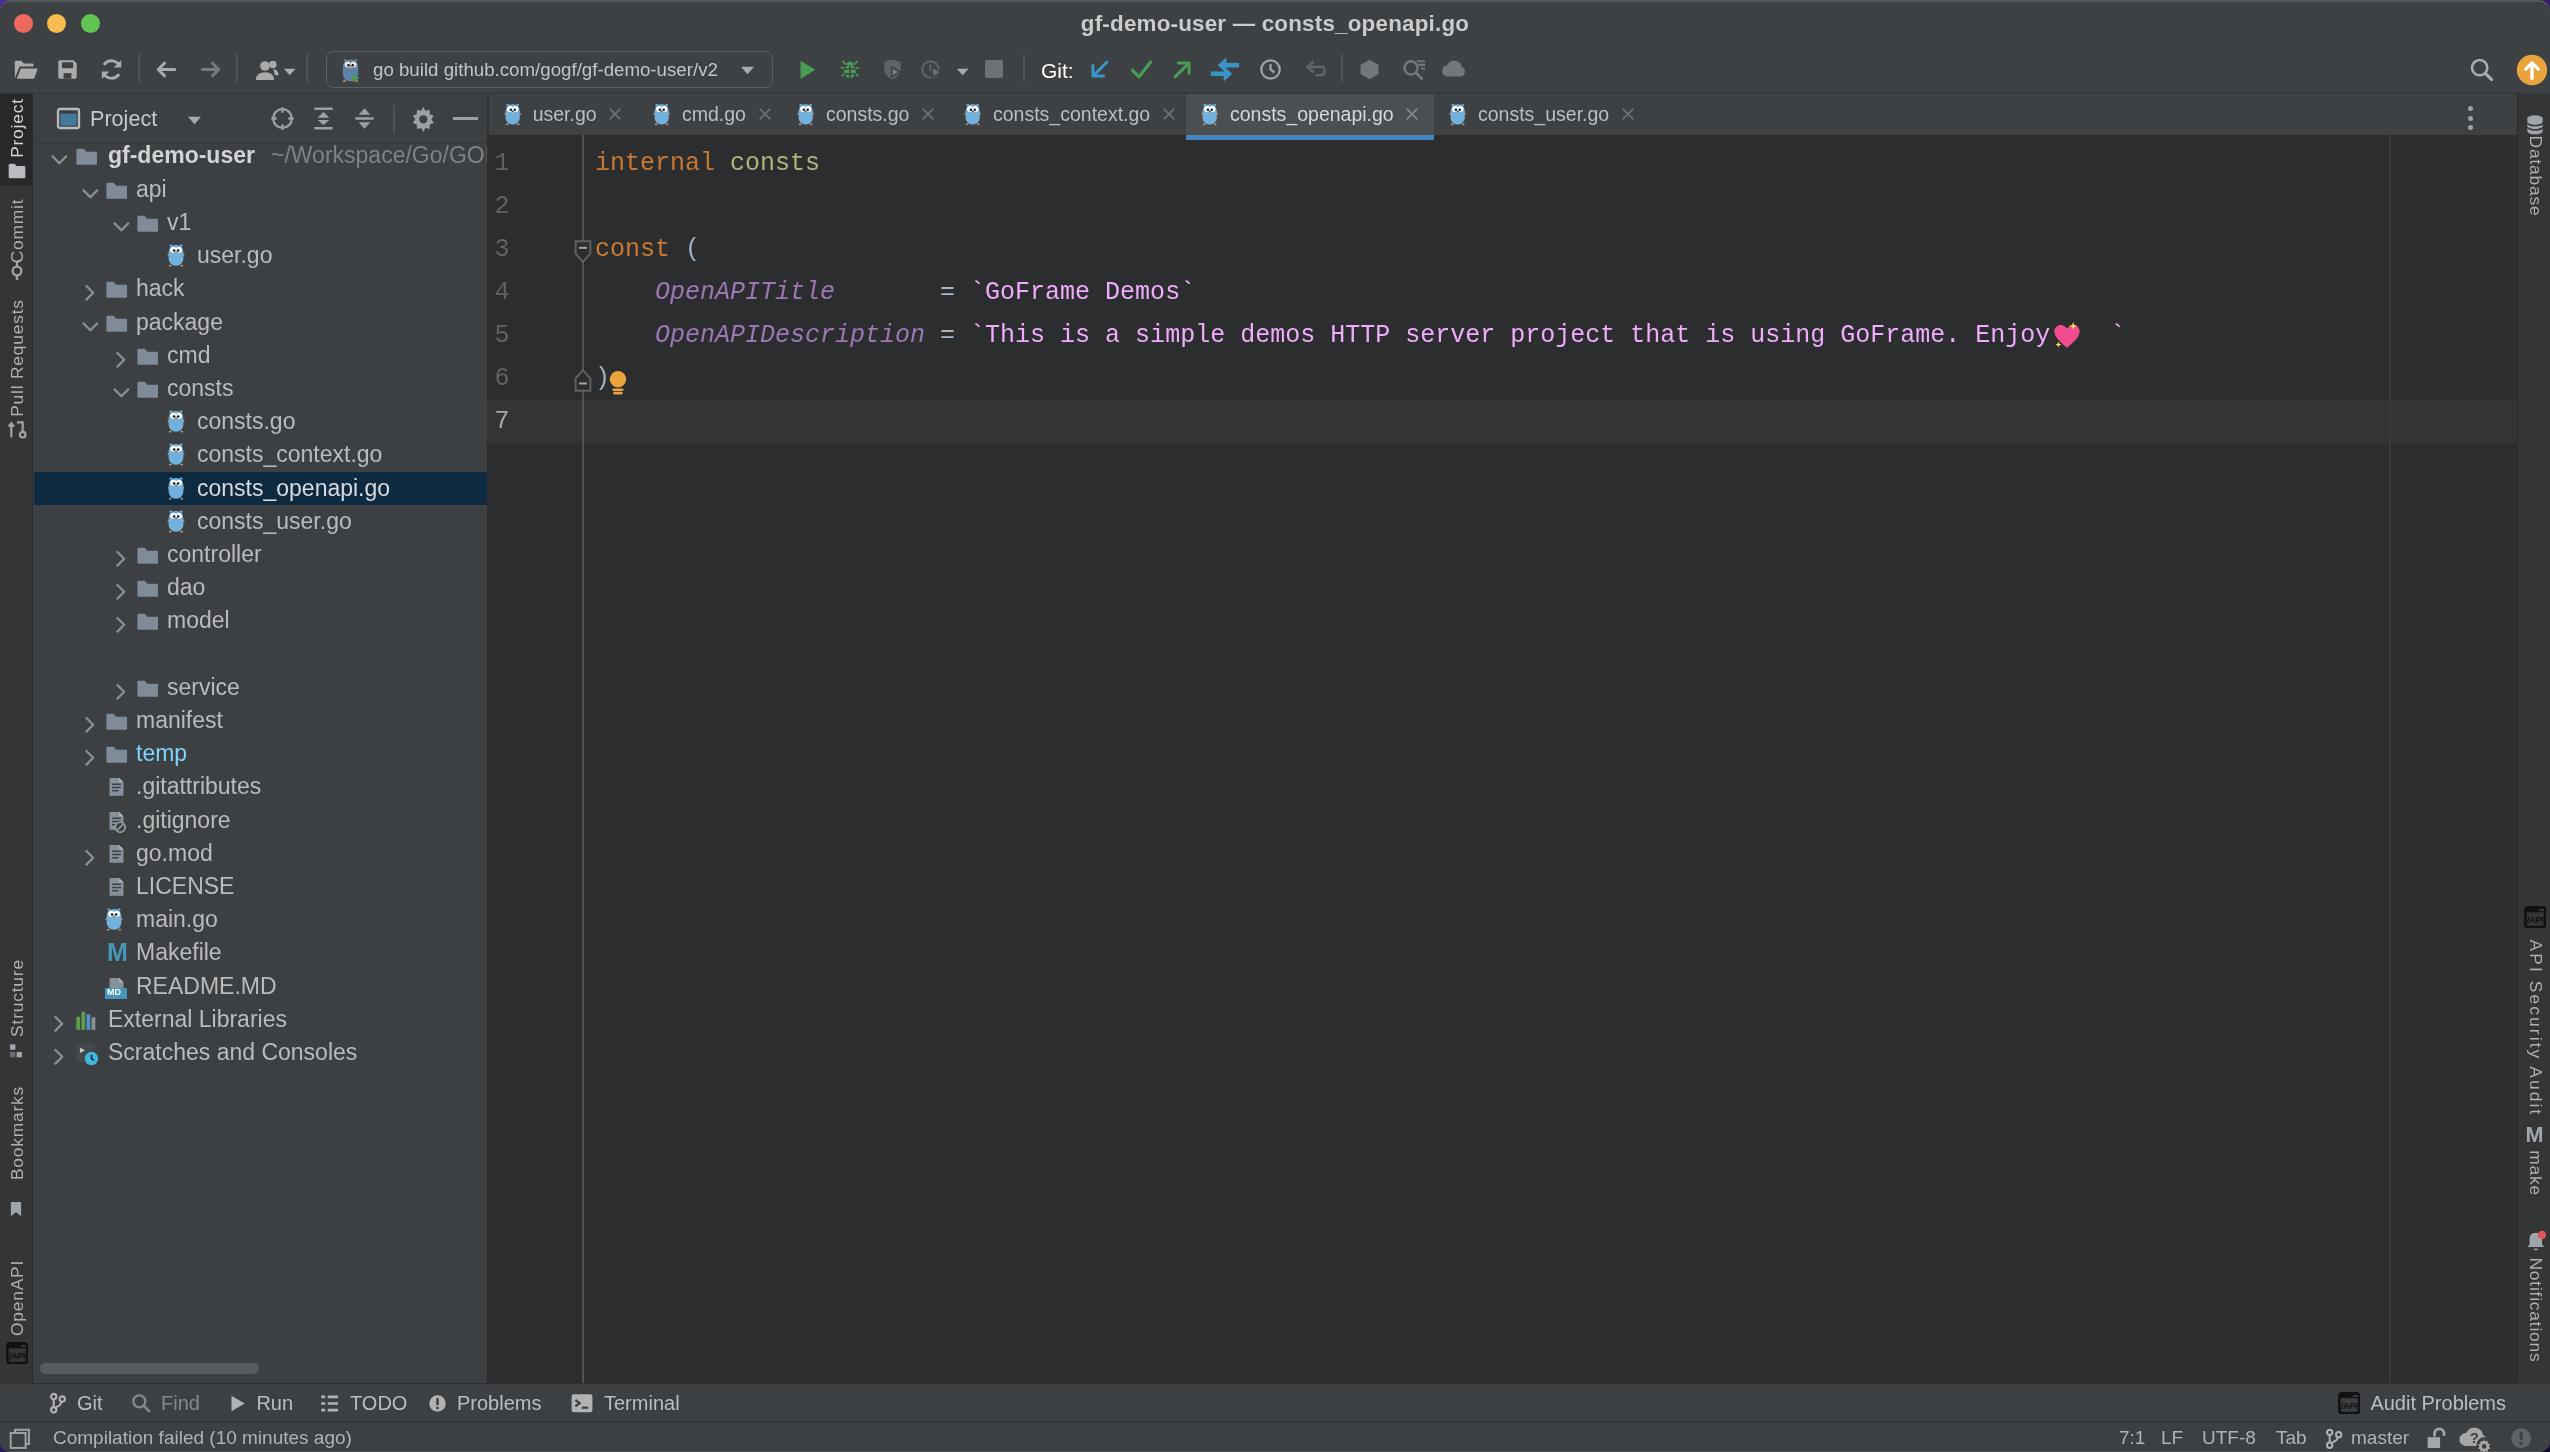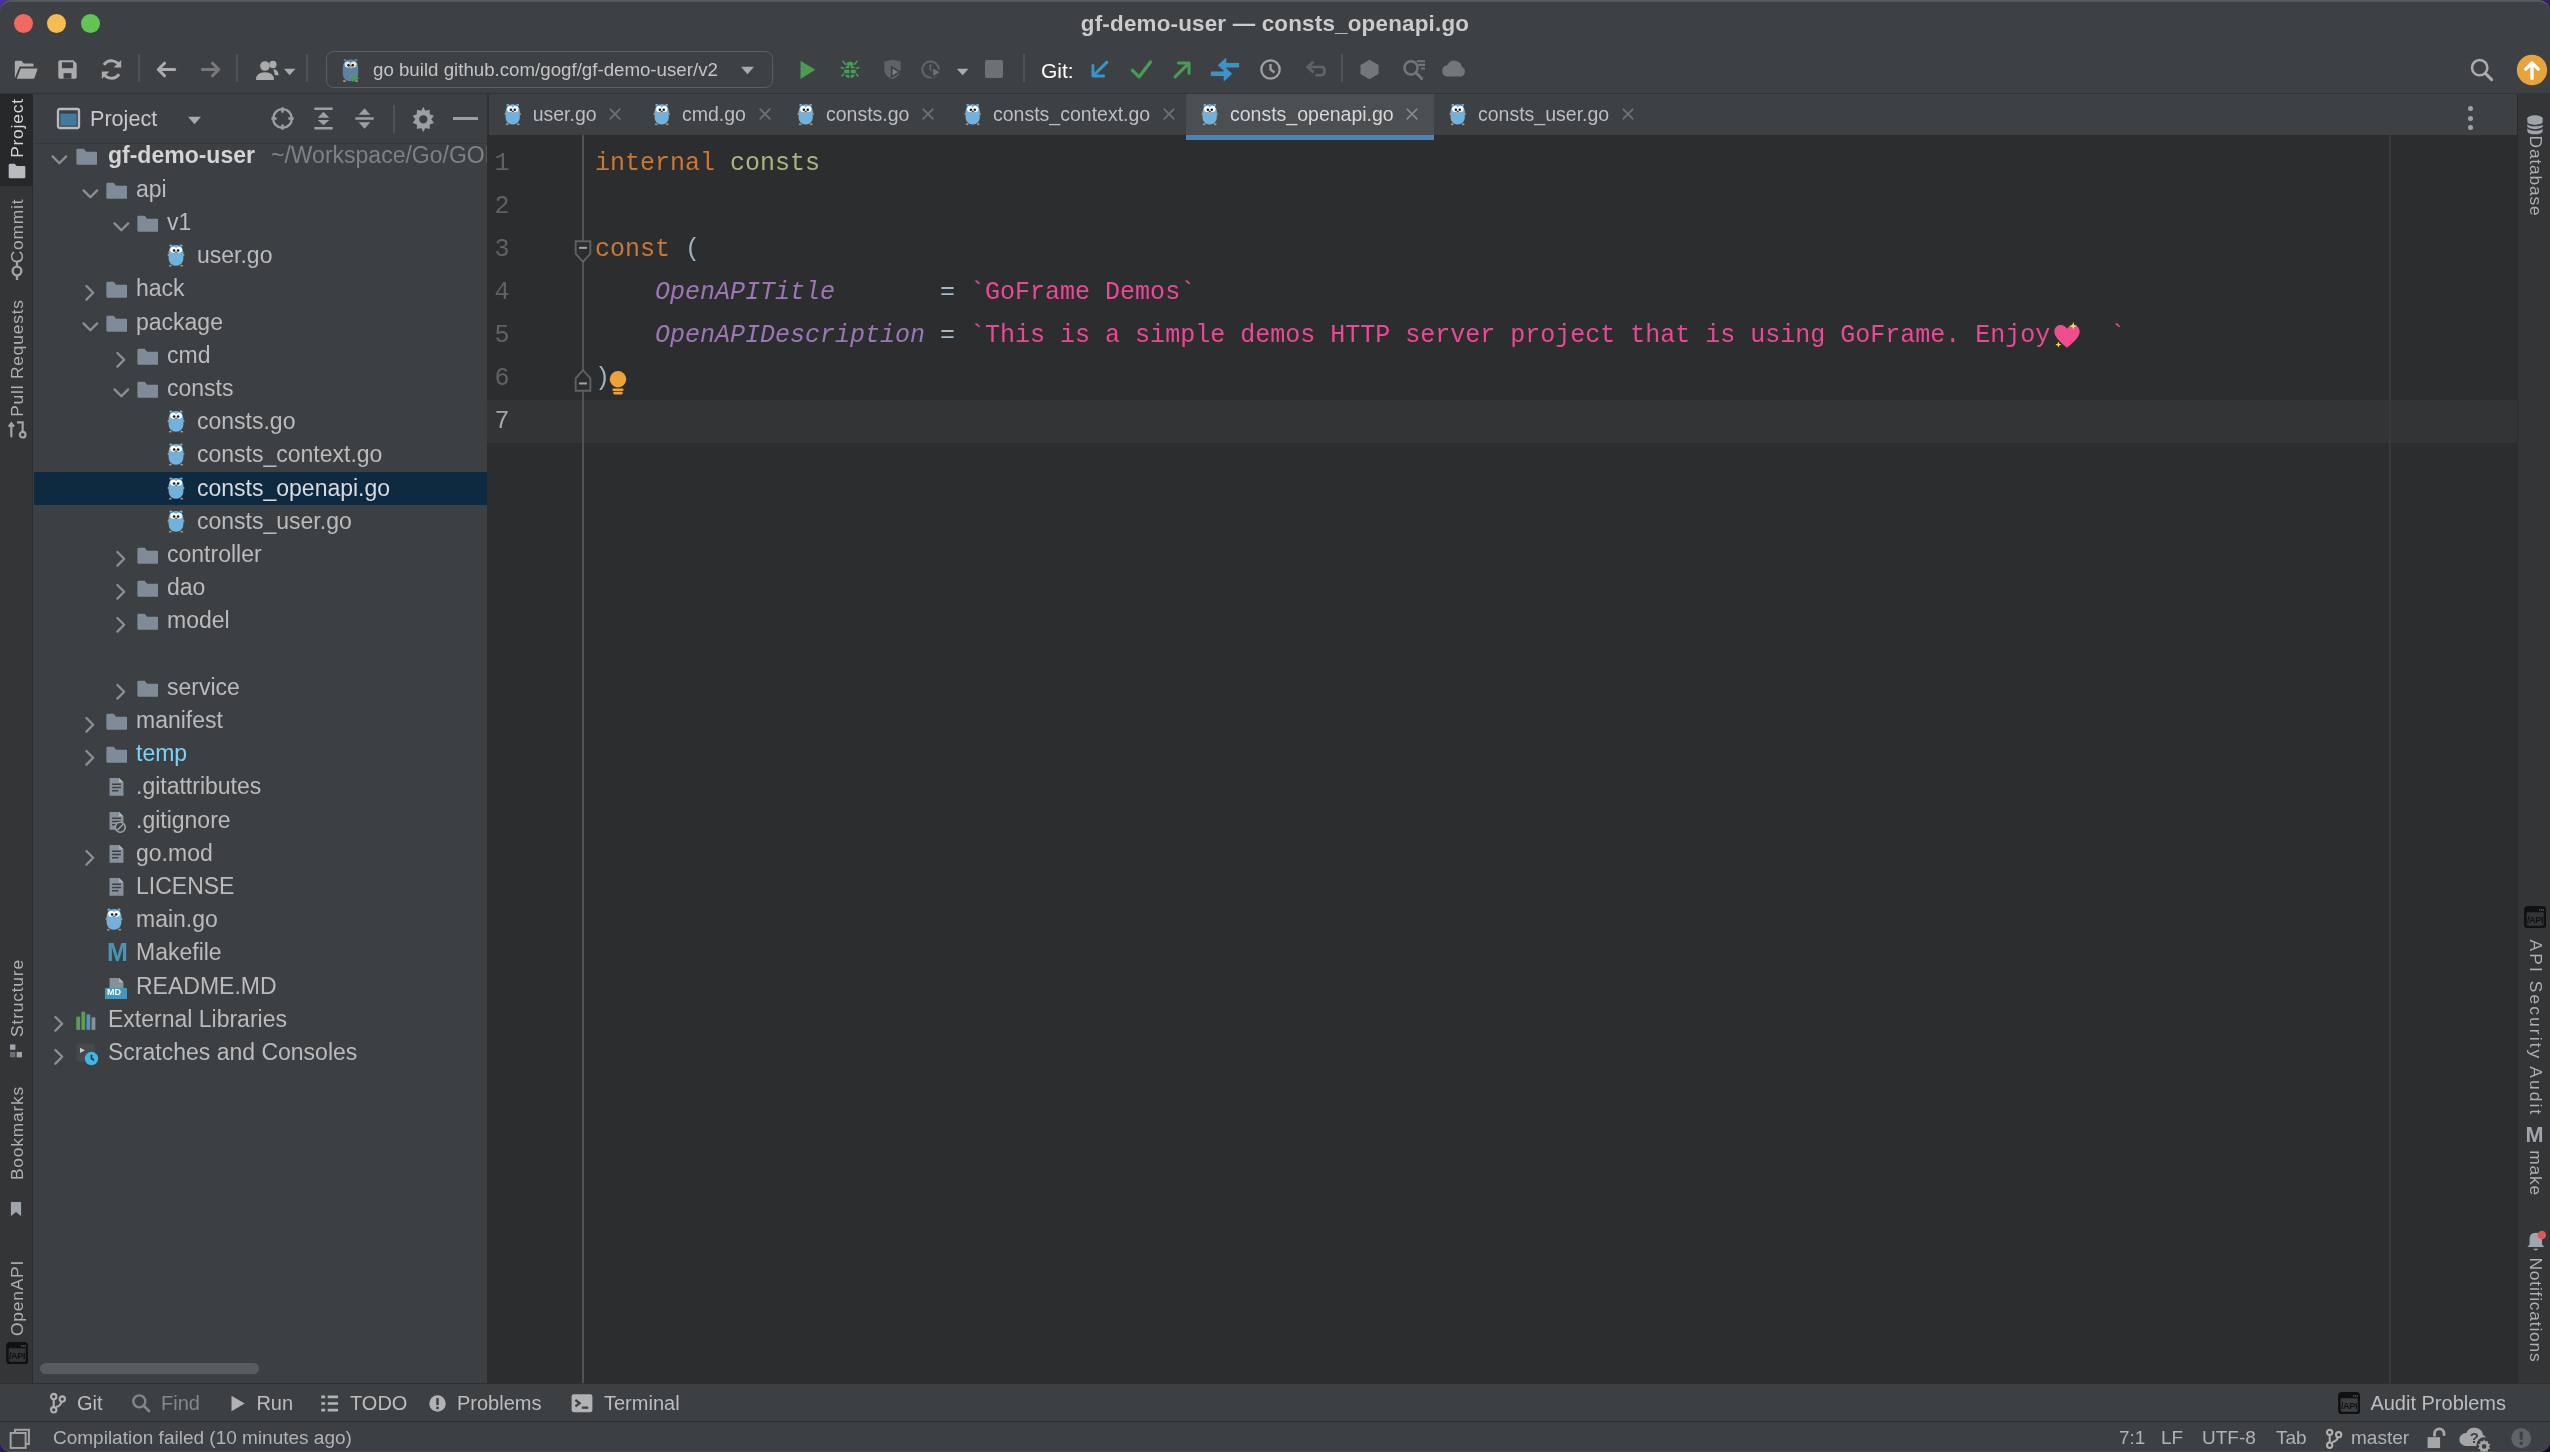--- a/index.html
+++ b/index.html
@@ -42,21 +42,21 @@
 .tab.sel .tname{color:#d5d7d9}
 .tab.sel:after{content:"";position:absolute;left:0;bottom:-5px;width:100%;height:5px;background:#4484c0}
 
 #editor{position:absolute;left:487px;top:134px;width:2030px;height:1249px;background:#2b2d2e;font-family:"Liberation Mono",monospace;font-size:25px}
 #caretrow{position:absolute;left:0;top:266px;width:2030px;height:43px;background:#323436}
 .lnum{position:absolute;left:0;width:22.4px;text-align:right;height:43px;line-height:43px;color:#606366}
 .cline{position:absolute;height:43px;line-height:43px;white-space:pre;color:#a9b7c6}
 .kw{color:#cc7832}
 .pkg{color:#a8b77c}
 .cnst{color:#9d77b5;font-style:italic}
-.str{color:#ec4899}
+.str{color:#f0abfc}
 #gutline{position:absolute;left:95px;top:0;width:1.7px;height:1249px;background:#515457}
 #marginline{position:absolute;left:1902px;top:0;width:1.7px;height:1249px;background:#37393b}
 
 #twbar{position:absolute;left:0;top:1383px;width:2550px;height:38px;background:#3d4043;border-top:0.8px solid #2d2f30}
 .twb{position:absolute;top:0;height:38px;display:flex;align-items:center;font-size:20px;color:#bbbdbf}
 .twb svg{margin-right:10px}
 #statusbar{position:absolute;left:0;top:1421px;width:2550px;height:32px;background:#3d4043;border-top:0.8px solid #2d2f30;border-bottom-left-radius:10.8px;border-bottom-right-radius:10.8px;box-shadow:inset 0 -1.7px 0 rgba(255,255,255,.10)}
 .stt{position:absolute;top:0;height:32px;line-height:32px;font-size:19px;color:#b0b2b4;white-space:nowrap}
 </style></head>
 <body>

